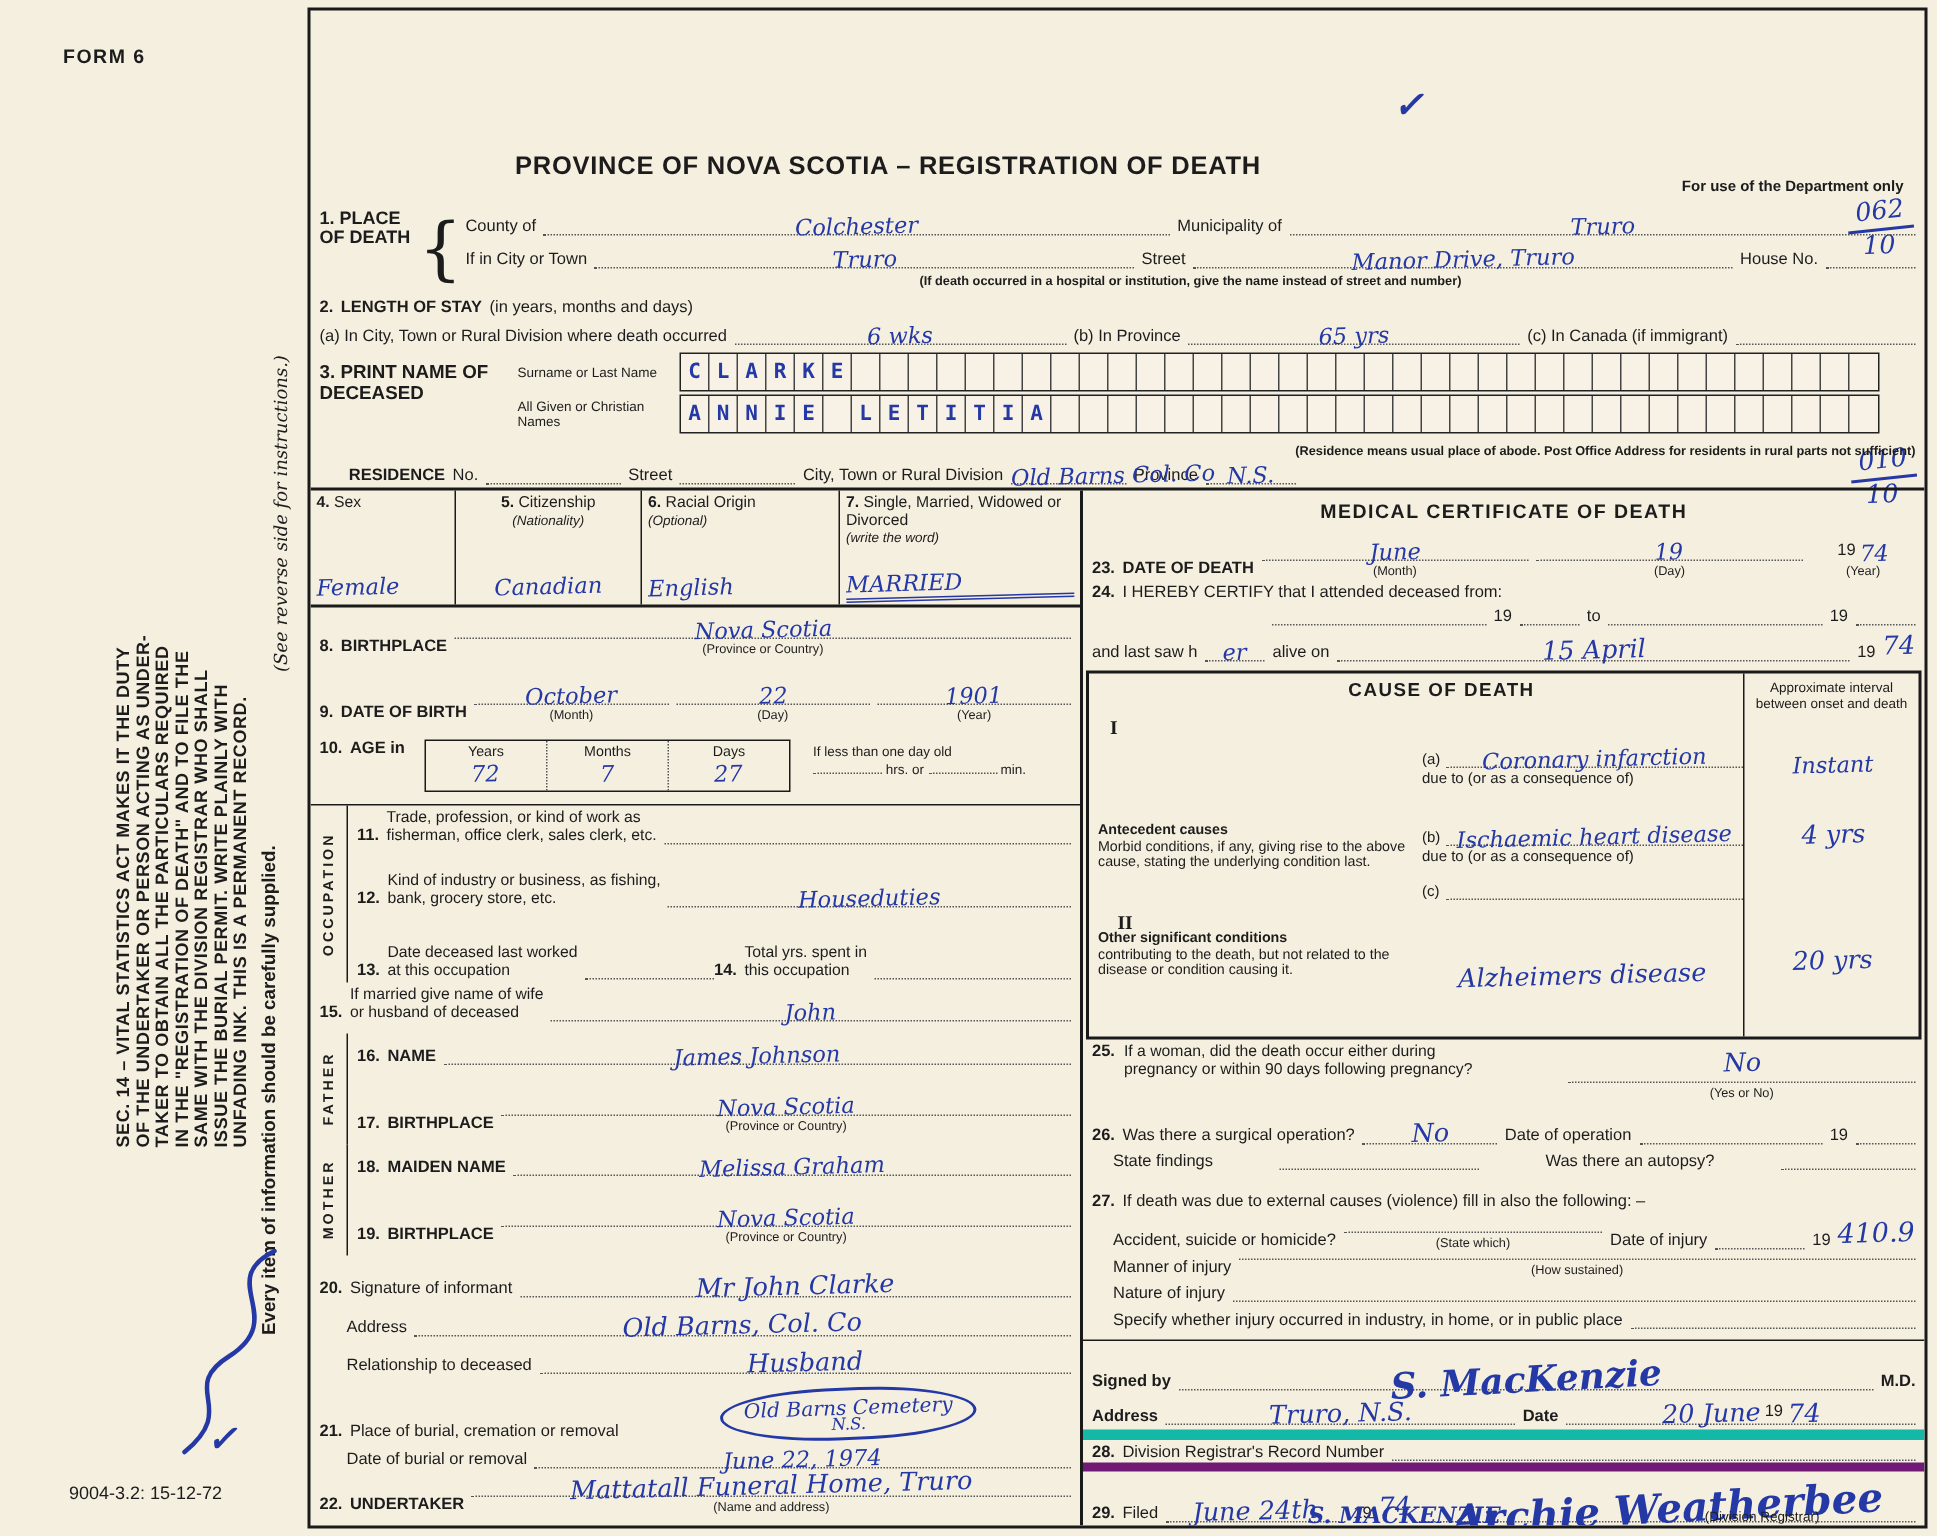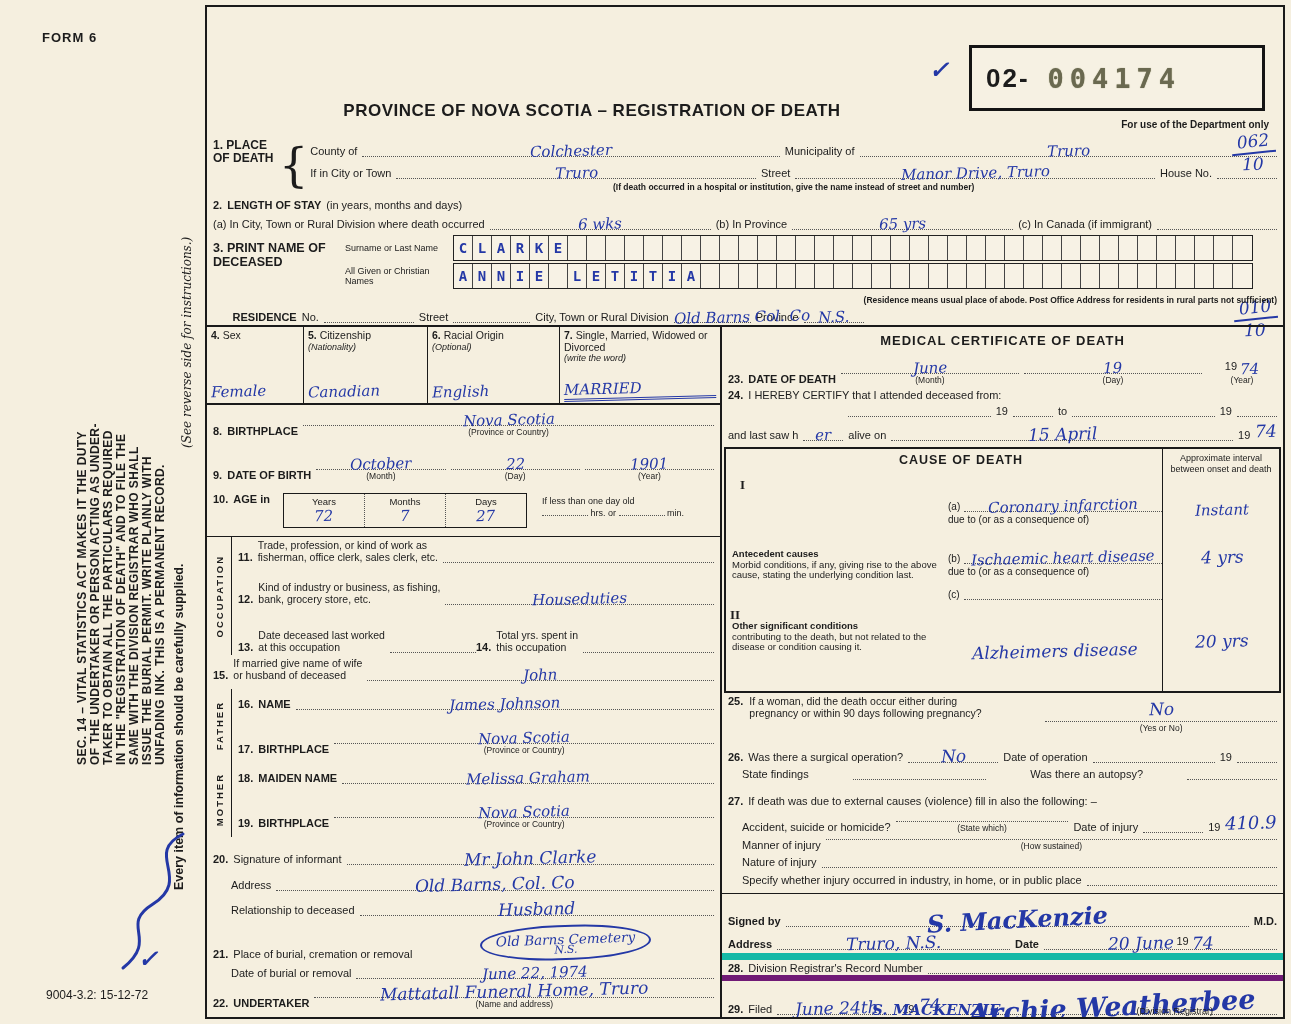--- a/index.html
+++ b/index.html
@@ -64,21 +64,21 @@
   .twocol{flex:1;display:flex;}
   .leftcol{width:515px;border-right:2px solid #1a1a1a;box-sizing:border-box;display:flex;flex-direction:column;}
   .rightcol{flex:1;display:flex;flex-direction:column;}
   
   .boxrow{height:76px;display:flex;border-bottom:2px solid #1a1a1a;padding:0;}
   .cell{box-sizing:border-box;padding:3px 4px;display:flex;flex-direction:column;font-size:10.5px;line-height:11.5px;}
   .cell + .cell{border-left:1px solid #1a1a1a;}
   .cell .sub{font-style:italic;font-size:9px;}
   .cell .hand{margin-top:auto;}
   .uline2{border-bottom:3px double #2438a6;}
-  .c1{width:96px;} .c2{width:124px;} .c3{width:132px;} .c4{flex:1;}
+  .c1{width:96px;} .c2{width:124px;text-align:center;} .c3{width:132px;} .c4{flex:1;}
   .r8{height:44px;} .r9{height:42px;} .r10{height:46px;border-bottom:1px solid #1a1a1a;}
   .agebox{display:flex;border:1px solid #1a1a1a;margin-left:8px;}
   .agecol{width:80px;text-align:center;padding:1px 0 2px;}
   .agecol + .agecol{border-left:1px dotted #555;}
   .agelab{font-size:9.5px;}
   .lessbox{margin-left:10px;font-size:9px;line-height:12px;padding-top:2px;}
   .dots-sm{display:inline-block;width:46px;border-bottom:1px dotted #555;}
   
   .group{display:flex;}
   .strip{width:24px;border-right:1px solid #1a1a1a;display:flex;align-items:center;justify-content:center;}
@@ -130,24 +130,20 @@
   <svg class="flourish" width="110" height="150" viewBox="0 0 110 150">
     <path d="M85,8 C45,28 95,52 55,78 C20,100 62,112 25,142" fill="none" stroke="#2438a6" stroke-width="3" stroke-linecap="round"></path>
   </svg>
   <span class="check-big" style="left:138px;top:944px;">✓</span>
 
   <div class="main">
 
     <div class="title">PROVINCE OF NOVA SCOTIA – REGISTRATION OF DEATH</div>
 
     <span class="check-big" style="left:722px;top:48px;">✓</span>
-    <div class="stampbox">
-      <span class="stamp-prefix">02-</span>
-      <span class="stamp-num">004174</span>
-    </div>
     <div class="dept-note">For use of the Department only</div>
     <div class="fract" style="right:8px;top:124px;">
       <span class="top hand big">062</span><br>
       <span class="hand big">10</span>
     </div>
     <div class="fract" style="right:6px;top:290px;">
       <span class="top hand big">010</span><br>
       <span class="hand big">10</span>
     </div>
 
@@ -579,21 +575,21 @@
               <span>(b)</span>
               <span class="dotfill"><span class="hand">Ischaemic heart disease</span></span>
             </div>
             <div class="cz" style="left:222px;top:118px;font-size:10px;">due to (or as a consequence of)</div>
 
             <div class="cz-line" style="left:222px;top:140px;width:214px;">
               <span>(c)</span>
               <span class="dotfill"></span>
             </div>
 
-            <div class="cz roman" style="left:4px;top:158px;">II</div>
+            <div class="cz roman" style="left:19px;top:158px;">II</div>
             <div class="cz" style="left:6px;top:172px;width:208px;"><b>Other significant conditions</b><br><span>contributing to the death, but not related to the disease or condition causing it.</span></div>
 
             <div class="cz-line" style="left:222px;top:188px;width:214px;">
               <span class="dotfill" style="border-bottom:none;"><span class="hand big">Alzheimers disease</span></span>
             </div>
 
             <div class="iv" style="top:52px;"><span class="hand">Instant</span></div>
             <div class="iv" style="top:98px;"><span class="hand big">4 yrs</span></div>
             <div class="iv" style="top:182px;"><span class="hand big">20 yrs</span></div>
           </div>

